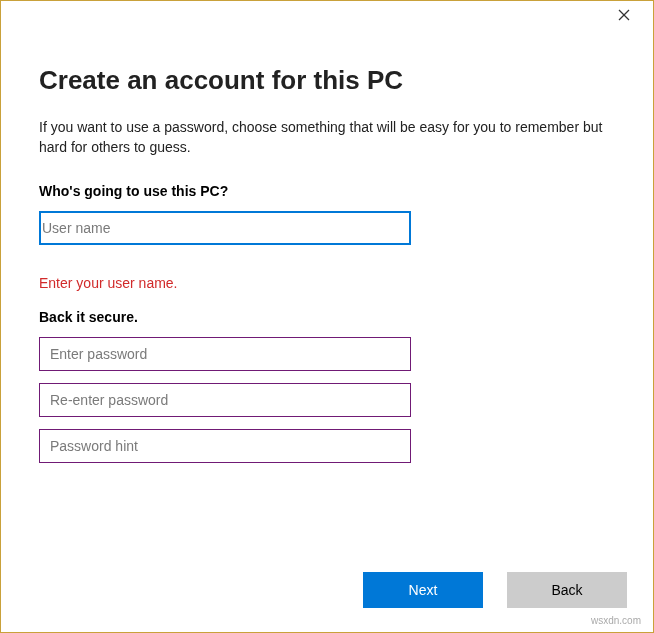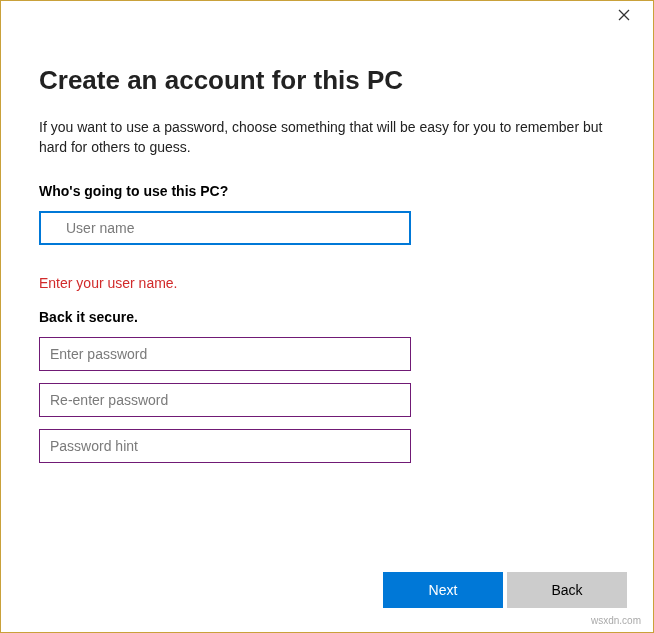--- a/index.html
+++ b/index.html
@@ -70,34 +70,34 @@
       color: #333;
       margin-bottom: 12px;
       outline: none;
       background: #fff;
     }
     .field::placeholder {
       color: #7a7a7a;
     }
     .field.focused {
       border: 2px solid #0078d7;
-      padding: 0 25px;
+      padding: 0 1px;
     }
     .error-text {
       color: #d12a2a;
       font-size: 14px;
       margin-top: 18px;
       margin-bottom: 18px;
     }
     .button-row {
       position: absolute;
       bottom: 24px;
       right: 26px;
       display: flex;
-      gap: 4px;
+      gap: 24px;
       margin-left: 24px;
     }
     .btn {
       width: 120px;
       height: 36px;
       border: none;
       font-size: 14px;
       font-family: inherit;
       cursor: pointer;
     }

